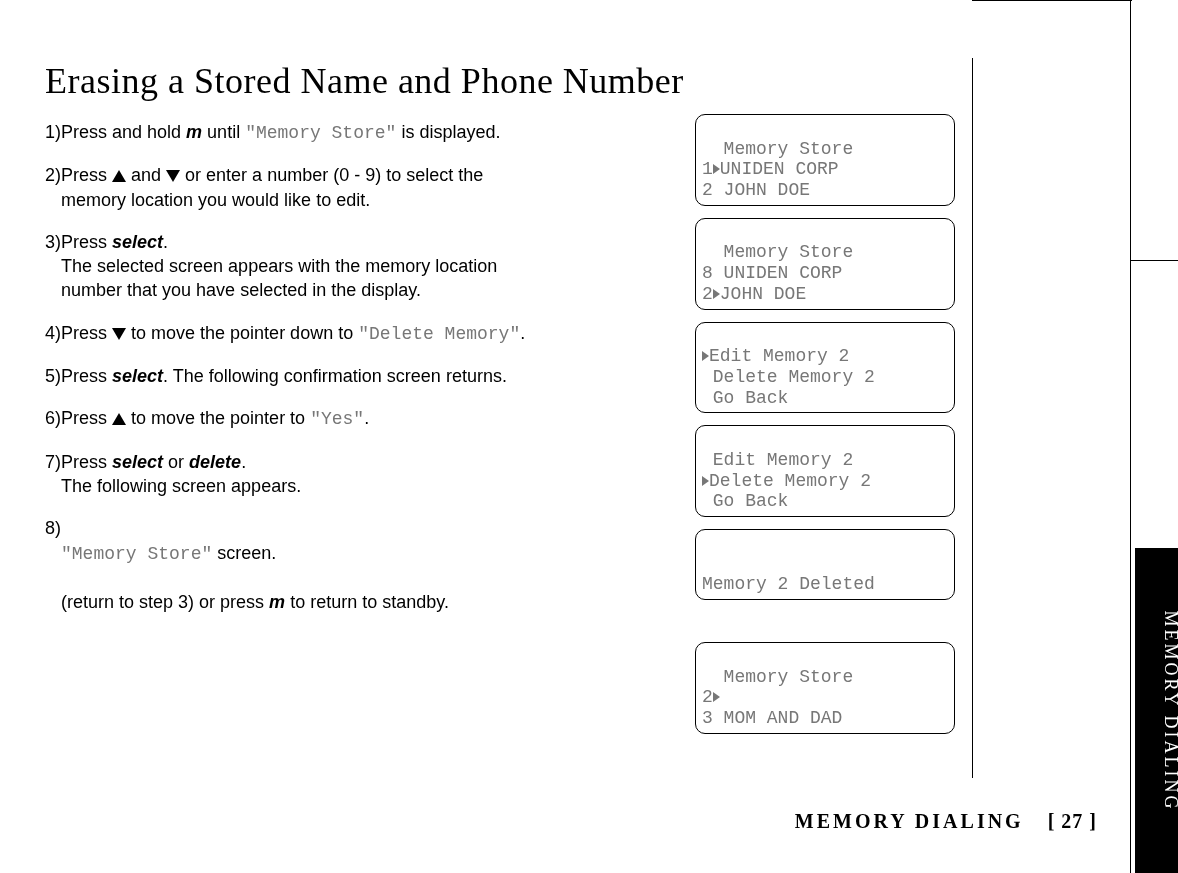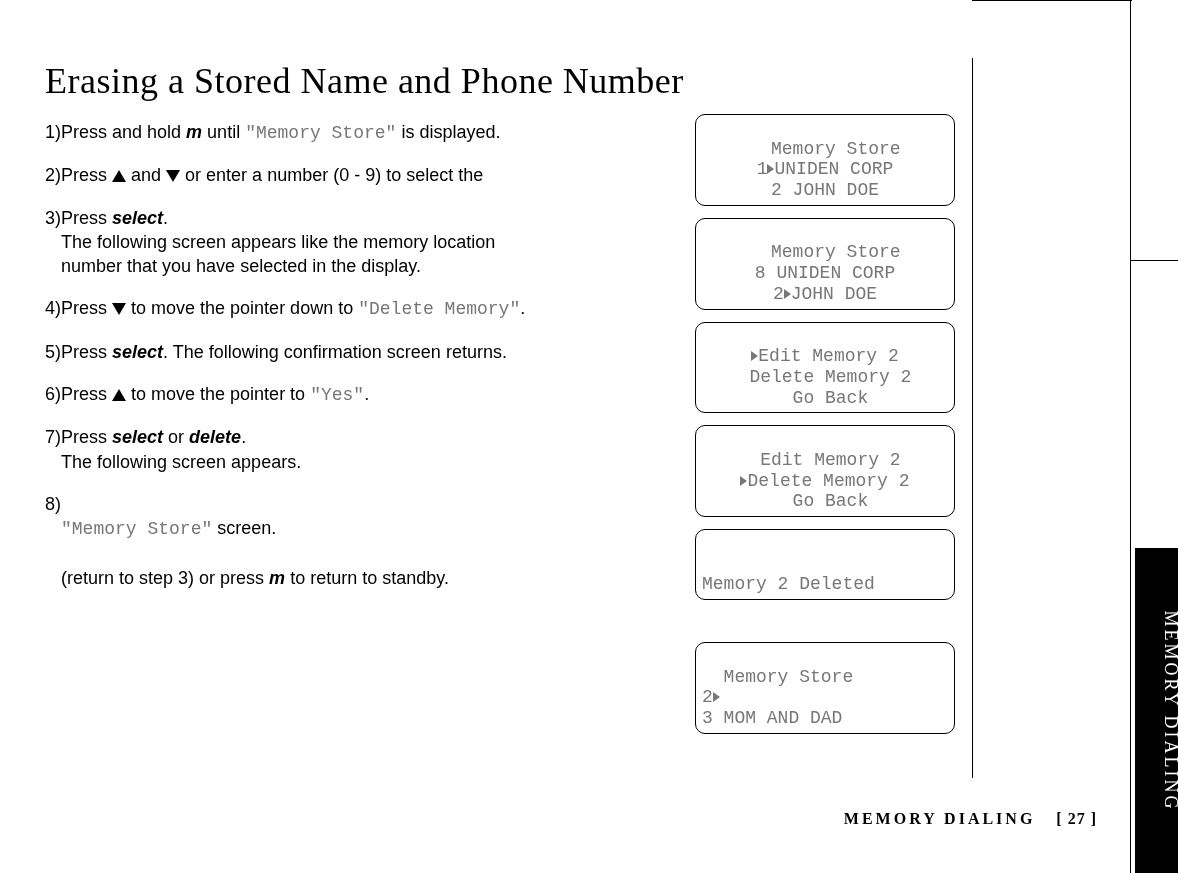--- a/index.html
+++ b/index.html
@@ -64,21 +64,21 @@
     border-radius: 10px;
     padding: 3px 6px 4px 6px;
     margin-bottom: 18px;
     font-family: 'Courier New', Courier, monospace;
     font-size: 18px;
     line-height: 1.15;
     white-space: pre;
     color: #777;
     background: #fff;
   }
-  .lcd-gap-small { margin-bottom: 12px; text-align: center; }
+  .lcd-gap-small { margin-bottom: 12px; }
   .lcd-gap-big   { margin-bottom: 42px; }
   .ptr {
     display: inline-block;
     width: 0; height: 0;
     border-top: 5px solid transparent;
     border-bottom: 5px solid transparent;
     border-left: 7px solid #777;
     vertical-align: 0px;
   }
 
@@ -136,21 +136,21 @@
     white-space: nowrap;
   }
 
   .footer {
     position: absolute;
     left: 0;
     top: 810px;
     width: 1100px;
     text-align: right;
     font-family: Georgia, 'Times New Roman', serif;
-    font-size: 16px;
+    font-size: 20px;
     font-weight: bold;
     letter-spacing: 3px;
     padding-right: 30px;
   }
   .footer .pn { letter-spacing: 1px; }
 
   .up-tri {
     display:inline-block;width:0;height:0;
     border-left:7px solid transparent;border-right:7px solid transparent;
     border-bottom:12px solid #000; vertical-align:-1px;
@@ -183,30 +183,31 @@
             <span>Press and hold </span><span class="bi">m</span><span> until </span><span class="lcdword">"Memory Store"</span><span> is displayed.</span>
           </span>
         </div>
       </div>
 
       <div class="step">
         <div class="step-line">
           <span class="step-num">2)</span>
           <span class="step-body">
             <span>Press </span><span class="up-tri glyph"></span><span> and </span><span class="dn-tri glyph"></span><span> or enter a number (0 - 9) to select the</span><br>
+            <span>memory location you would like to edit.</span>
           </span>
         </div>
       </div>
 
       <div class="step">
         <div class="step-line">
           <span class="step-num">3)</span>
           <span class="step-body">
             <span>Press </span><span class="b">select</span><span>.</span><br>
-            <span>The following screen appears like the memory location</span><br>
+            <span>The selected screen appears with the memory location</span><br>
             <span>number that you have selected in the display.</span>
           </span>
         </div>
       </div>
 
       <div class="step">
         <div class="step-line">
           <span class="step-num">4)</span>
           <span class="step-body">
             <span>Press </span><span class="dn-tri glyph"></span><span> to move the pointer down to </span><span class="lcdword">"Delete Memory"</span><span>.</span>

